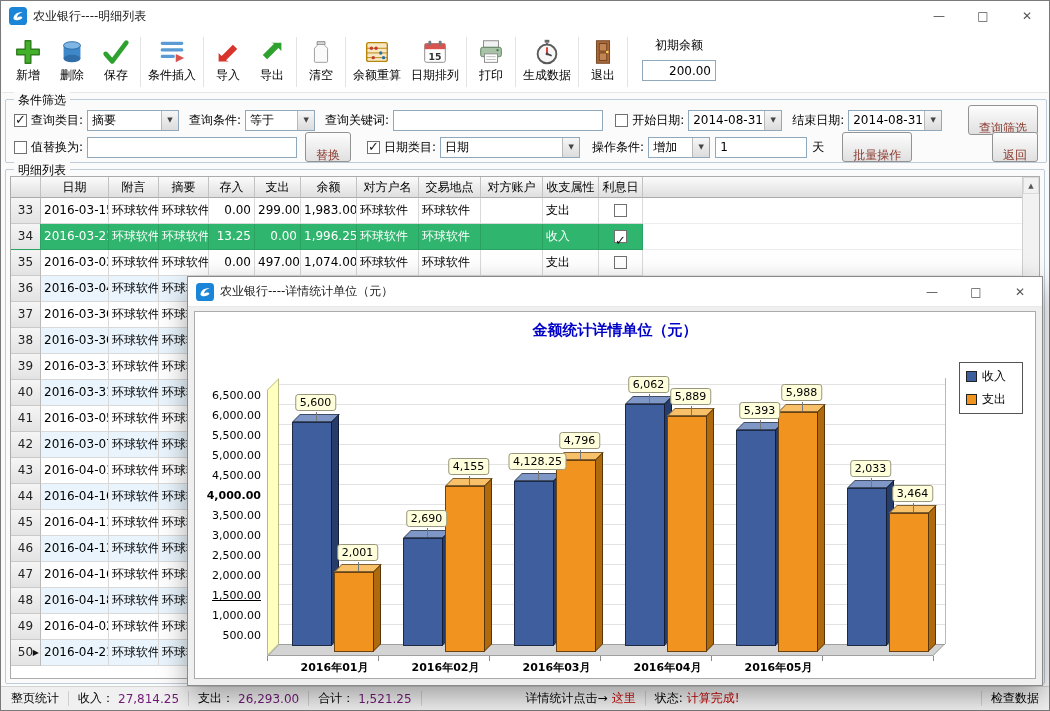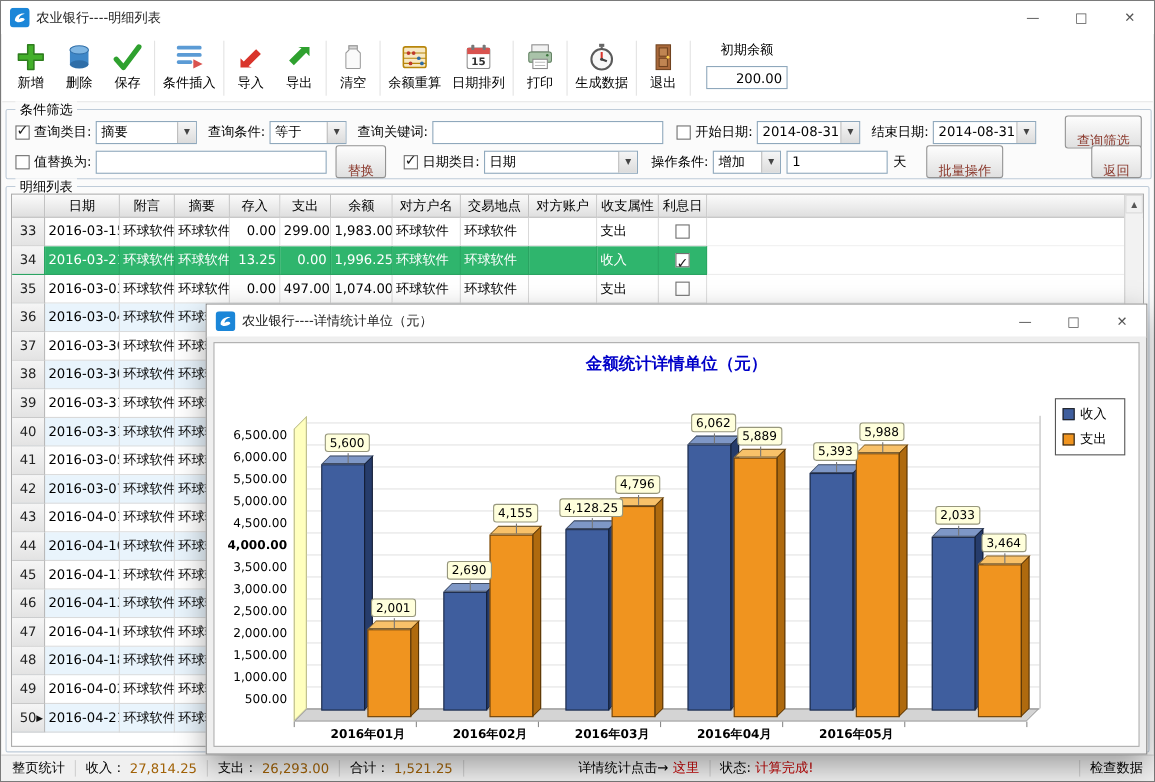--- a/index.html
+++ b/index.html
@@ -61,21 +61,21 @@
   .rowmark { position:absolute; right:1px; top:0; font-size:8px; color:#111; }
   .tfill { flex:1; border-bottom:1px solid #EDEDED; background:inherit; }
   .vscroll { position:absolute; right:0; top:0; bottom:0; width:17px; background:#F2F2F2; border-left:1px solid #D0D0D0; display:flex; flex-direction:column; }
   .varr { height:17px; display:flex; align-items:center; justify-content:center; font-size:7px; color:#555; background:#F1F1F1; border:1px solid #DADADA; }
   .vtrack { flex:1; position:relative; }
   .vthumb { position:absolute; left:1px; right:1px; top:58%; height:24%; background:#CDCDCD; border:1px solid #ADADAD; }
 
   
   .statusbar { position:absolute; left:0; right:0; bottom:0; height:24px; background:#F0F0F0; border-top:1px solid #D4D4D4; display:flex; align-items:center; padding:0 8px; }
   .sseg { white-space:nowrap; padding:0 2px; }
-  .snum { color:#a16207; }
+  .snum { color:#701a75; }
   .slink { color:#C00000; text-decoration:none; }
   .sstatus { color:#C00000; }
   .ssep { width:1px; height:15px; background:#CFCFCF; margin:0 7px; }
   .gap-l { margin-left:95px; }
   .spacer { flex:1; }
 
   
   .child-window { position:absolute; left:187px; top:276px; width:856px; height:410px; background:#EFEFEF; border:1px solid #8a8a8a; box-shadow:0 10px 26px rgba(0,0,0,.35); z-index:40; }
   .child-window .titlebar { border-bottom:1px solid #E9E9E9; }
   .chart-panel { position:absolute; left:6px; right:6px; top:34px; bottom:6px; background:#fff; border:1px solid #ABABAB; overflow:hidden; }
@@ -708,21 +708,21 @@
         </div>
       </div>
     <div class="chart-plot">
         <div class="cwall" style="left: 72px; top: 78px; width: 12px; height: 266px;"></div>
         <div class="cfloor" style="left: 84px; top: 332px; width: 666px; height: 12px;"></div>
         <div class="gline" style="left: 84px; top: 312px; width: 666px;"></div>
         <div class="ylab" style="top: 317px;">500.00</div>
         <div class="gline" style="left: 84px; top: 292px; width: 666px;"></div>
         <div class="ylab" style="top: 297px;">1,000.00</div>
         <div class="gline" style="left: 84px; top: 272px; width: 666px;"></div>
-        <div class="ylab" style="top: 277px;">1,500.00</div>
+        <div class="ylab" style="top: 277px; text-decoration: underline;">1,500.00</div>
         <div class="gline" style="left: 84px; top: 252px; width: 666px;"></div>
         <div class="ylab" style="top: 257px;">2,000.00</div>
         <div class="gline" style="left: 84px; top: 232px; width: 666px;"></div>
         <div class="ylab" style="top: 237px;">2,500.00</div>
         <div class="gline" style="left: 84px; top: 212px; width: 666px;"></div>
         <div class="ylab" style="top: 217px;">3,000.00</div>
         <div class="gline" style="left: 84px; top: 192px; width: 666px;"></div>
         <div class="ylab" style="top: 197px;">3,500.00</div>
         <div class="gline" style="left: 84px; top: 172px; width: 666px;"></div>
         <div class="ylab" style="top: 177px; font-weight: bold;">4,000.00</div>

